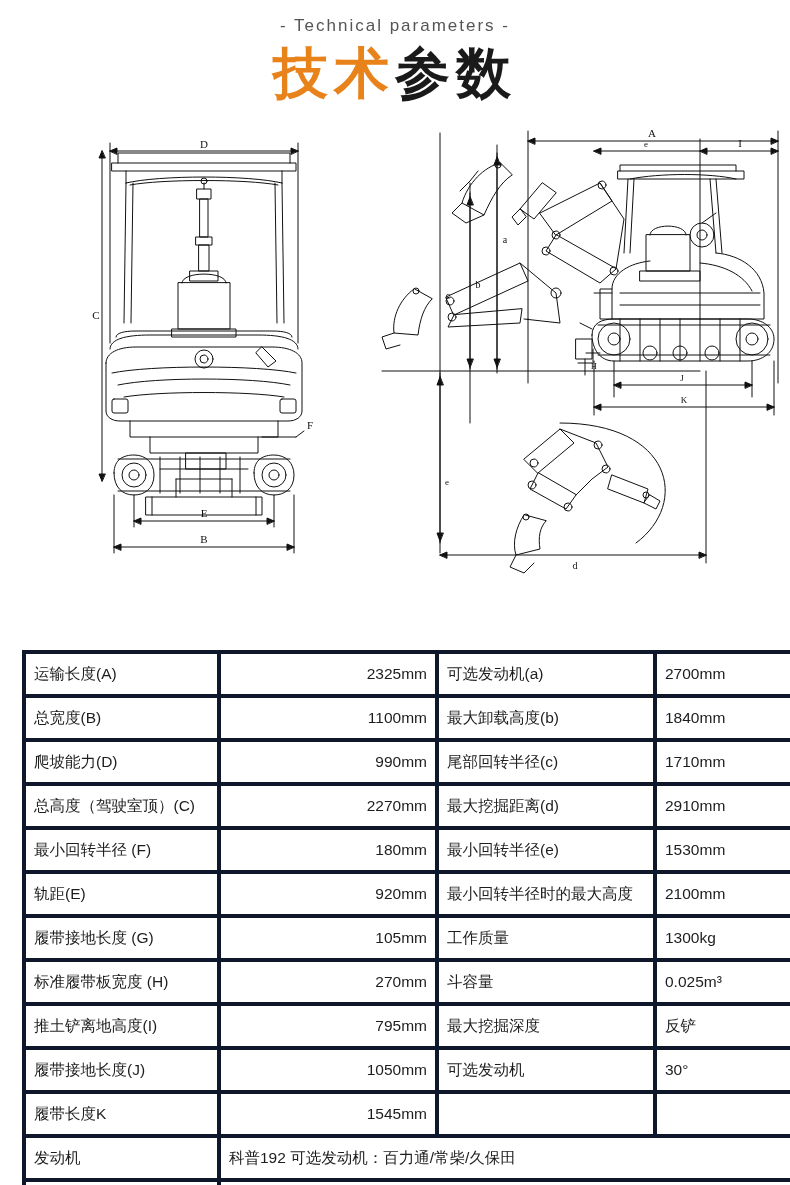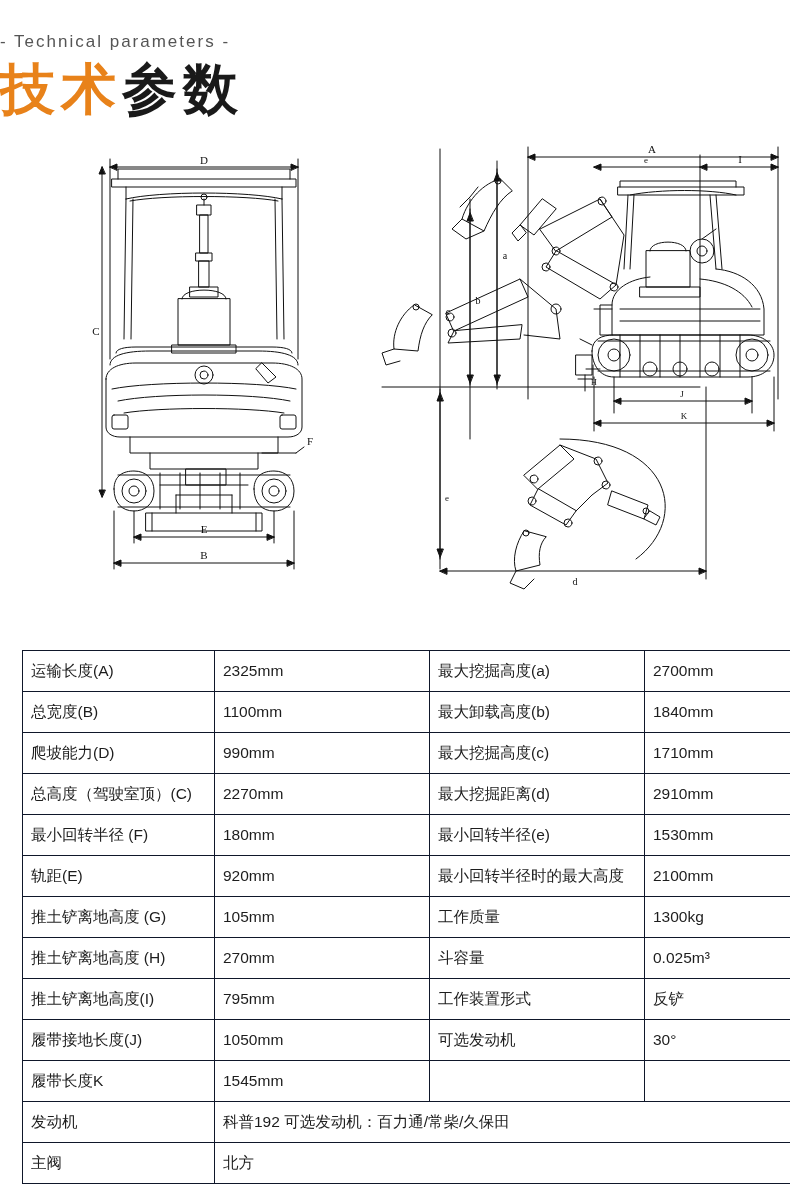--- a/index.html
+++ b/index.html
@@ -11,21 +11,22 @@
     width: 790px;
     height: 1185px;
     font-family: "Liberation Sans", sans-serif;
     color: #111111;
     position: relative;
     overflow: hidden;
   }
 
   
   .header {
-    padding-top: 32px;
+    text-align: center;
+    padding-top: 16px;
   }
   .header-sub {
     font-size: 17px;
     letter-spacing: 2px;
     color: #555555;
     font-family: "Liberation Sans", sans-serif;
     margin-bottom: 6px;
   }
   .header-title {
     font-size: 55px;
@@ -57,30 +58,30 @@
     left: 22px;
     top: 650px;
     width: 746px;
   }
   table.spec {
     border-collapse: collapse;
     width: 746px;
     table-layout: fixed;
   }
   table.spec td {
-    border: 1px solid #0f172a;
+    border: 4px solid #0f172a;
     height: 40px;
     font-size: 15.5px;
     color: #1d1d1d;
     padding: 0 8px;
     vertical-align: middle;
     font-family: "Liberation Sans", sans-serif;
   }
   td.label { width: 175px; }
-  td.value { width: 198px; vertical-align: bottom; padding-bottom: 5px; }
+  td.value { width: 198px; vertical-align: bottom; padding-bottom: 5px; text-align: right; }
   td.label2 { width: 198px; }
   td.value2 { width: 175px; vertical-align: bottom; padding-bottom: 5px; }
   td.wide { }
 </style>
 </head>
 <body>
 
 <div class="header">
   <div class="header-sub">- Technical parameters -</div>
   <div class="header-title">
@@ -339,33 +340,33 @@
     </g>
   </svg>
 </div>
 
 <div class="spec-wrap">
   <table class="spec">
     <tbody>
       <tr>
         <td class="label">运输长度(A)</td>
         <td class="value">2325mm</td>
-        <td class="label2">最大挖掘高度(a)</td>
+        <td class="label2">可选发动机(a)</td>
         <td class="value2">2700mm</td>
       </tr>
       <tr>
         <td class="label">总宽度(B)</td>
         <td class="value">1100mm</td>
         <td class="label2">最大卸载高度(b)</td>
         <td class="value2">1840mm</td>
       </tr>
       <tr>
         <td class="label">爬坡能力(D)</td>
         <td class="value">990mm</td>
-        <td class="label2">最大挖掘高度(c)</td>
+        <td class="label2">尾部回转半径(c)</td>
         <td class="value2">1710mm</td>
       </tr>
       <tr>
         <td class="label">总高度（驾驶室顶）(C)</td>
         <td class="value">2270mm</td>
         <td class="label2">最大挖掘距离(d)</td>
         <td class="value2">2910mm</td>
       </tr>
       <tr>
         <td class="label">最小回转半径 (F)</td>
@@ -373,35 +374,35 @@
         <td class="label2">最小回转半径(e)</td>
         <td class="value2">1530mm</td>
       </tr>
       <tr>
         <td class="label">轨距(E)</td>
         <td class="value">920mm</td>
         <td class="label2">最小回转半径时的最大高度</td>
         <td class="value2">2100mm</td>
       </tr>
       <tr>
-        <td class="label">推土铲离地高度 (G)</td>
+        <td class="label">履带接地长度 (G)</td>
         <td class="value">105mm</td>
         <td class="label2">工作质量</td>
         <td class="value2">1300kg</td>
       </tr>
       <tr>
-        <td class="label">推土铲离地高度 (H)</td>
+        <td class="label">标准履带板宽度 (H)</td>
         <td class="value">270mm</td>
         <td class="label2">斗容量</td>
         <td class="value2">0.025m³</td>
       </tr>
       <tr>
         <td class="label">推土铲离地高度(I)</td>
         <td class="value">795mm</td>
-        <td class="label2">工作装置形式</td>
+        <td class="label2">最大挖掘深度</td>
         <td class="value2">反铲</td>
       </tr>
       <tr>
         <td class="label">履带接地长度(J)</td>
         <td class="value">1050mm</td>
         <td class="label2">可选发动机</td>
         <td class="value2">30°</td>
       </tr>
       <tr>
         <td class="label">履带长度K</td>

